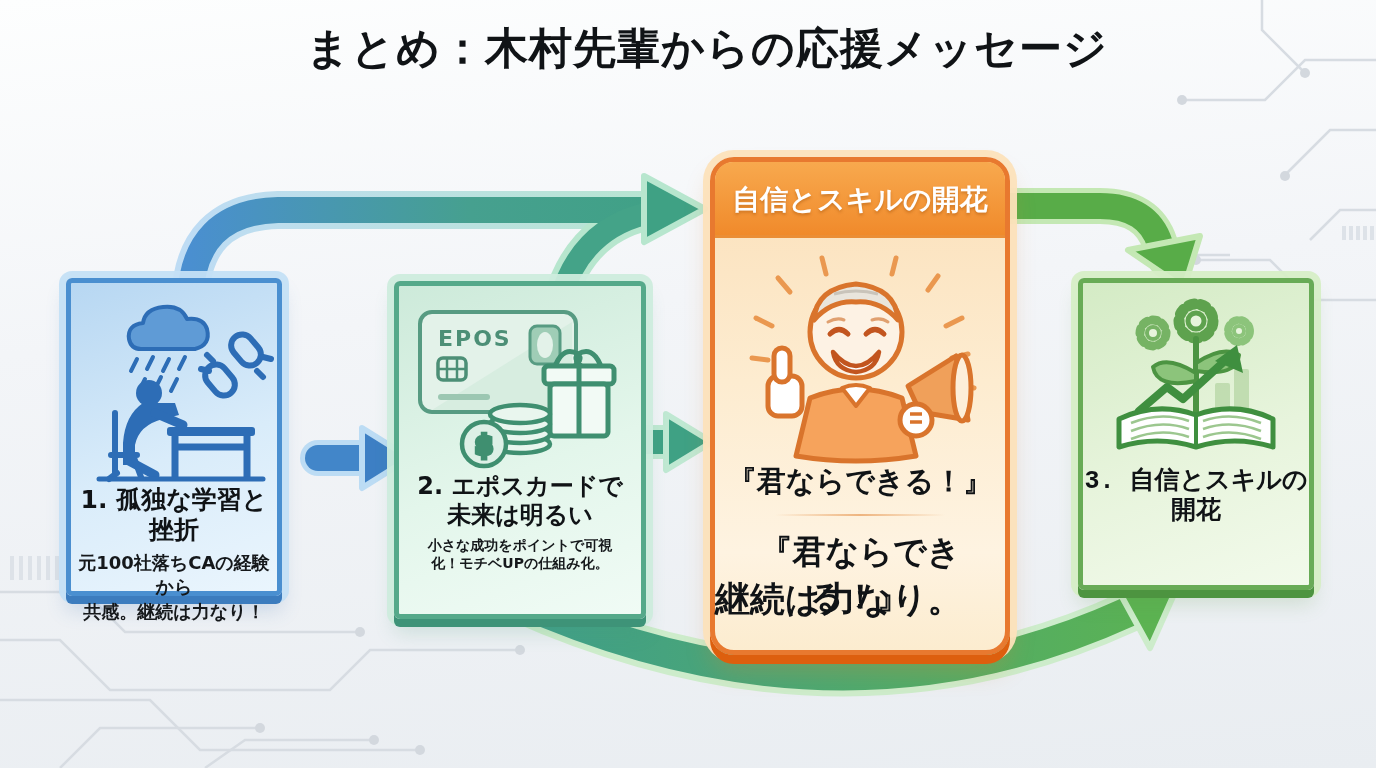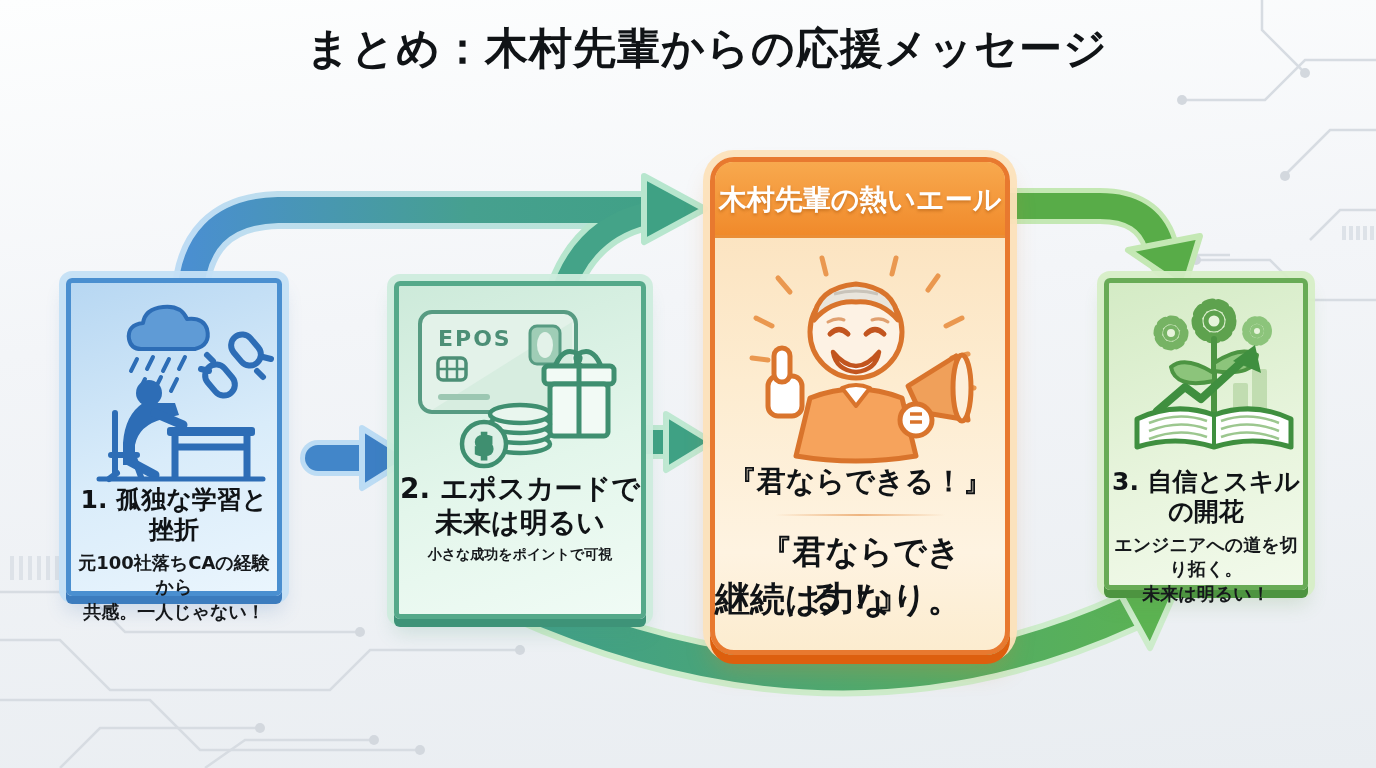--- a/index.html
+++ b/index.html
@@ -22,30 +22,30 @@
     border:5px solid #4a8fd0;
     box-shadow:0 8px 0 #3c7cbe, 0 0 0 7px rgba(196,224,246,.95), 0 14px 20px rgba(70,120,180,.22); }
   .box-green1 { left:394px; top:281px; width:252px; height:338px;
     background:linear-gradient(160deg,#cdeada 0%,#e3f6eb 55%,#f0fbf5 100%);
     border:5px solid #55a98a;
     box-shadow:0 8px 0 #3e9378, 0 0 0 7px rgba(205,236,221,.95), 0 14px 20px rgba(70,150,120,.2); }
   .box-orange { left:710px; top:157px; width:300px; height:498px; border-radius:24px;
     background:linear-gradient(180deg,#fbe0ba 0%,#fdecd0 45%,#fef3e1 80%,#fceccf 100%);
     border:5px solid #e8792f;
     box-shadow:0 9px 0 #dd5f0e, 0 0 0 7px rgba(252,226,186,.95), 0 16px 24px rgba(220,130,50,.28); }
-  .box-green2 { left:1104px; top:278px; width:204px; height:312px;
+  .box-green2 { left:1078px; top:278px; width:236px; height:312px;
     background:linear-gradient(160deg,#d4ebc5 0%,#e7f4dc 55%,#f2faeb 100%);
     border:5px solid #68ab56;
-    box-shadow:0 8px 0 #4d9440, 0 0 0 7px rgba(214,238,198,.95), 0 14px 20px rgba(90,150,70,.2); }
+    box-shadow:0 8px 0 #4d9440, 0 0 0 7px rgba(214,238,198,.95), 0 14px 20px rgba(90,150,70,.2);font-family:Liberation Mono, monospace; }
 
   .box-icon { display:block; margin:0 auto; }
   .box-title { font-size:25px; font-weight:900; color:#101316; line-height:1.2; }
   .box-body  { font-size:18px; font-weight:800; color:#15181b; line-height:1.35; margin-top:6px; }
   .box-blue  .box-title { margin-top:2px; }
-  .box-green1 .box-title { font-size:28px; }
+  .box-green1 .box-title { font-size:24px; }
   .box-green1 .box-body { font-size:14px; }
 
   .cheer-header { position:absolute; top:0; left:0; right:0; height:76px; line-height:76px;
     border-radius:18px 18px 0 0; background:linear-gradient(180deg,#f8a94e 0%,#f08a2b 100%);
     color:#ffffff; font-size:28px; font-weight:900; text-align:center;
     text-shadow:0 2px 3px rgba(160,80,10,.45); border-bottom:3px solid #eb8e36; }
   .cheer-quote1 { position:absolute; top:300px; left:0; right:0; text-align:center;
     font-size:29px; font-weight:900; color:#101316; }
   .cheer-divider { position:absolute; top:352px; left:60px; right:60px; height:2px;
     background:linear-gradient(90deg,rgba(230,140,60,0),rgba(225,130,50,.55),rgba(230,140,60,0)); }
@@ -188,21 +188,21 @@
         <path d="M44 116 L44 176 M40 158 L66 158 M46 176 L38 182 M62 158 L70 180" stroke="#2d6db6" stroke-width="6" fill="none" stroke-linecap="round"></path>
 
         <rect x="96" y="130" width="88" height="9" rx="3" fill="#2d6db6"></rect>
         <path d="M104 139 L104 180 M176 139 L176 180 M104 150 L176 150" stroke="#2d6db6" stroke-width="7" fill="none" stroke-linecap="round"></path>
         <line x1="28" y1="182" x2="192" y2="182" stroke="#2d6db6" stroke-width="5" stroke-linecap="round"></line>
       </g>
     </svg>
     <div class="box-title">1. 孤独な学習と挫折</div>
     <div class="box-body">
       <div>元100社落ちCAの経験から</div>
-      <div>共感。一人じゃない！</div>
+      <div>共感。継続は力なり！</div>
     </div>
   </div>
 
   <div class="box box-green1">
     <svg class="box-icon" width="216" height="170" viewBox="0 0 216 170" style="margin-top:16px">
       <g>
         <rect x="8" y="10" width="156" height="100" rx="12" fill="#e3f2e9" stroke="#579b82" stroke-width="4"></rect>
         <path d="M20 108 L160 20 L160 108 Z" fill="#cfe9da" opacity="0.6"></path>
         <text x="26" y="44" font-size="22" font-weight="bold" letter-spacing="2" fill="#4c8f76">EPOS</text>
         <rect x="26" y="56" width="28" height="22" rx="5" fill="none" stroke="#4c8f76" stroke-width="3.5"></rect>
@@ -225,25 +225,26 @@
         <circle cx="72" cy="142" r="22" fill="#ddf0e6"></circle>
         <text x="72" y="152" font-size="26" font-weight="bold" fill="#3f8f70" text-anchor="middle">$</text>
       </g>
     </svg>
     <div class="box-title">
       <div>2. エポスカードで</div>
       <div>未来は明るい</div>
     </div>
     <div class="box-body">
       <div>小さな成功をポイントで可視</div>
+      <div>化！モチベUPの仕組み化。</div>
     </div>
   </div>
 
   <div class="box box-orange">
-    <div class="cheer-header">木村先輩の熱いエール</div>
+    <div class="cheer-header">自信とスキルの開花</div>
 
     <svg width="260" height="216" viewBox="0 0 260 216" style="position:absolute; top:86px; left:15px;">
 
       <g stroke="#ea9850" stroke-width="5" stroke-linecap="round">
         <line x1="48" y1="30" x2="60" y2="44"></line>
           <line x1="92" y1="10" x2="96" y2="26"></line>
         <line x1="166" y1="10" x2="162" y2="26"></line>
           <line x1="208" y1="28" x2="198" y2="42"></line>
         <line x1="26" y1="70" x2="42" y2="78"></line>
           <line x1="232" y1="70" x2="216" y2="78"></line>
@@ -316,19 +317,15 @@
       <g>
         <path d="M28 124 Q66 106 105 120 Q144 106 182 124 L182 152 Q144 140 105 152 Q66 140 28 152 Z" fill="#ffffff" stroke="#3f8f3f" stroke-width="5" stroke-linejoin="round"></path>
         <line x1="105" y1="120" x2="105" y2="152" stroke="#3f8f3f" stroke-width="4"></line>
         <g stroke="#9cc78f" stroke-width="2.5" fill="none">
           <path d="M40 128 Q70 116 98 126 M40 136 Q70 124 98 134 M40 144 Q70 132 98 142"></path>
           <path d="M112 126 Q140 116 170 128 M112 134 Q140 124 170 136 M112 142 Q140 132 170 144"></path>
         </g>
       </g>
     </svg>
     <div class="box-title">3. 自信とスキルの開花</div>
-    <div class="box-body">
-      <div>エンジニアへの道を切り拓く。</div>
-      <div>未来は明るい！</div>
-    </div>
   </div>
 
 </div>
 
 </body></html>

